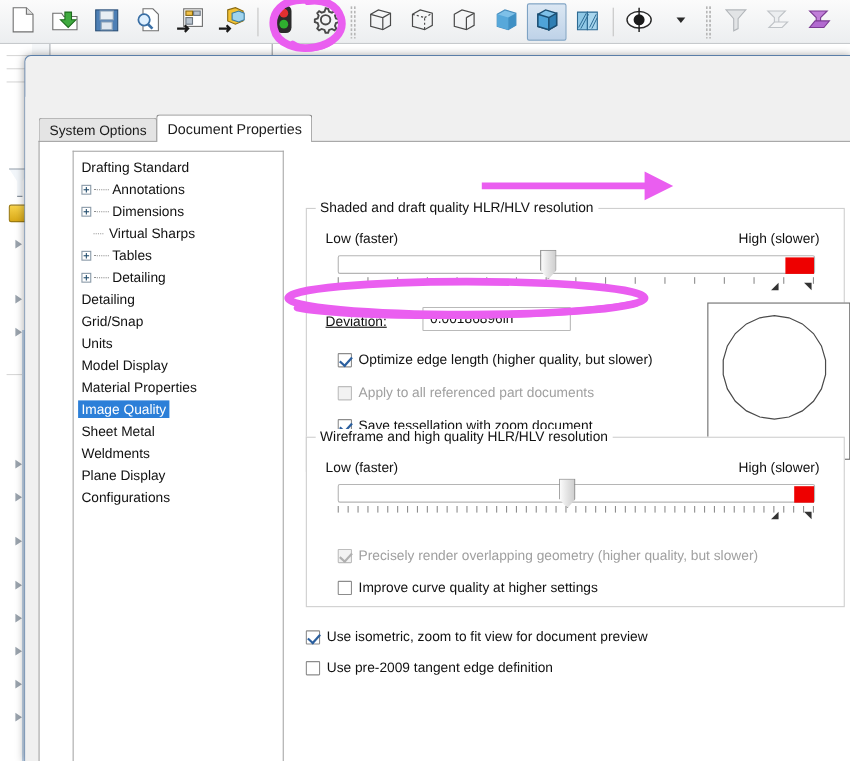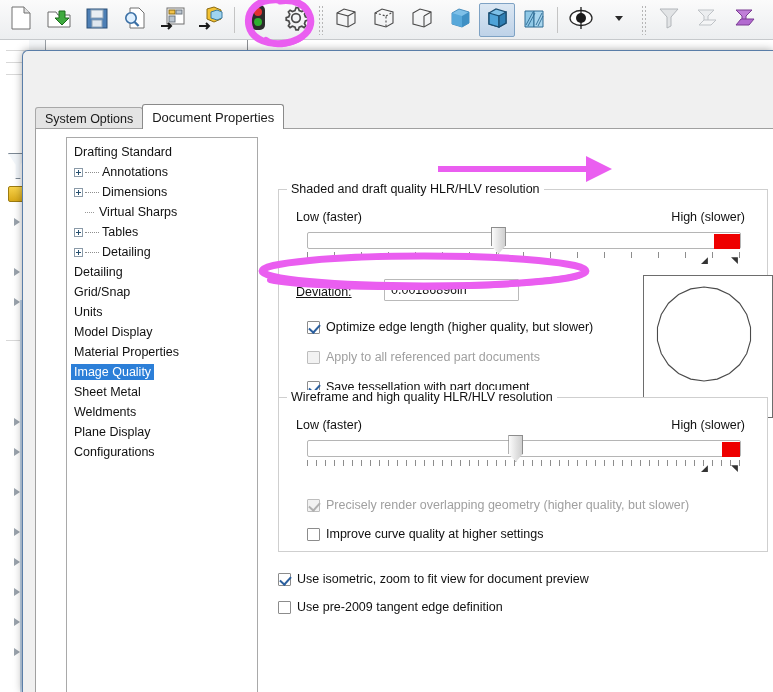--- a/index.html
+++ b/index.html
@@ -468,21 +468,21 @@
             <span>Optimize edge length (higher quality, but slower)</span>
           </div>
 
           <div class="cbrow disabled" style="left:28px; top:160px;">
             <span class="cbox"></span>
             <span>Apply to all referenced part documents</span>
           </div>
 
           <div class="cbrow" style="left:28px; top:190px;">
             <span class="cbox checked"></span>
-            <span>Save tessellation with part document</span>
+            <span>Save tessellation with zoom document</span>
           </div>
 
           <div class="previewbox" style="left:364px; top:85px; width:130px; height:143px;">
             <svg width="128" height="141" viewBox="0 0 128 141">
               <polygon id="facetpoly" points="60.00,11.00 73.24,12.90 85.41,18.46 95.52,27.22 102.75,38.48 106.52,51.31 106.52,64.69 102.75,77.52 95.52,88.78 85.41,97.54 73.24,103.10 60.00,105.00 46.76,103.10 34.59,97.54 24.48,88.78 17.25,77.52 13.48,64.69 13.48,51.31 17.25,38.48 24.48,27.22 34.59,18.46 46.76,12.90" fill="none" stroke="#4a4a4a" stroke-width="1.1"></polygon>
             </svg>
           </div>
         </div>
 
         <div class="group" style="left:242px; top:268px; width:490px; height:155px;">

